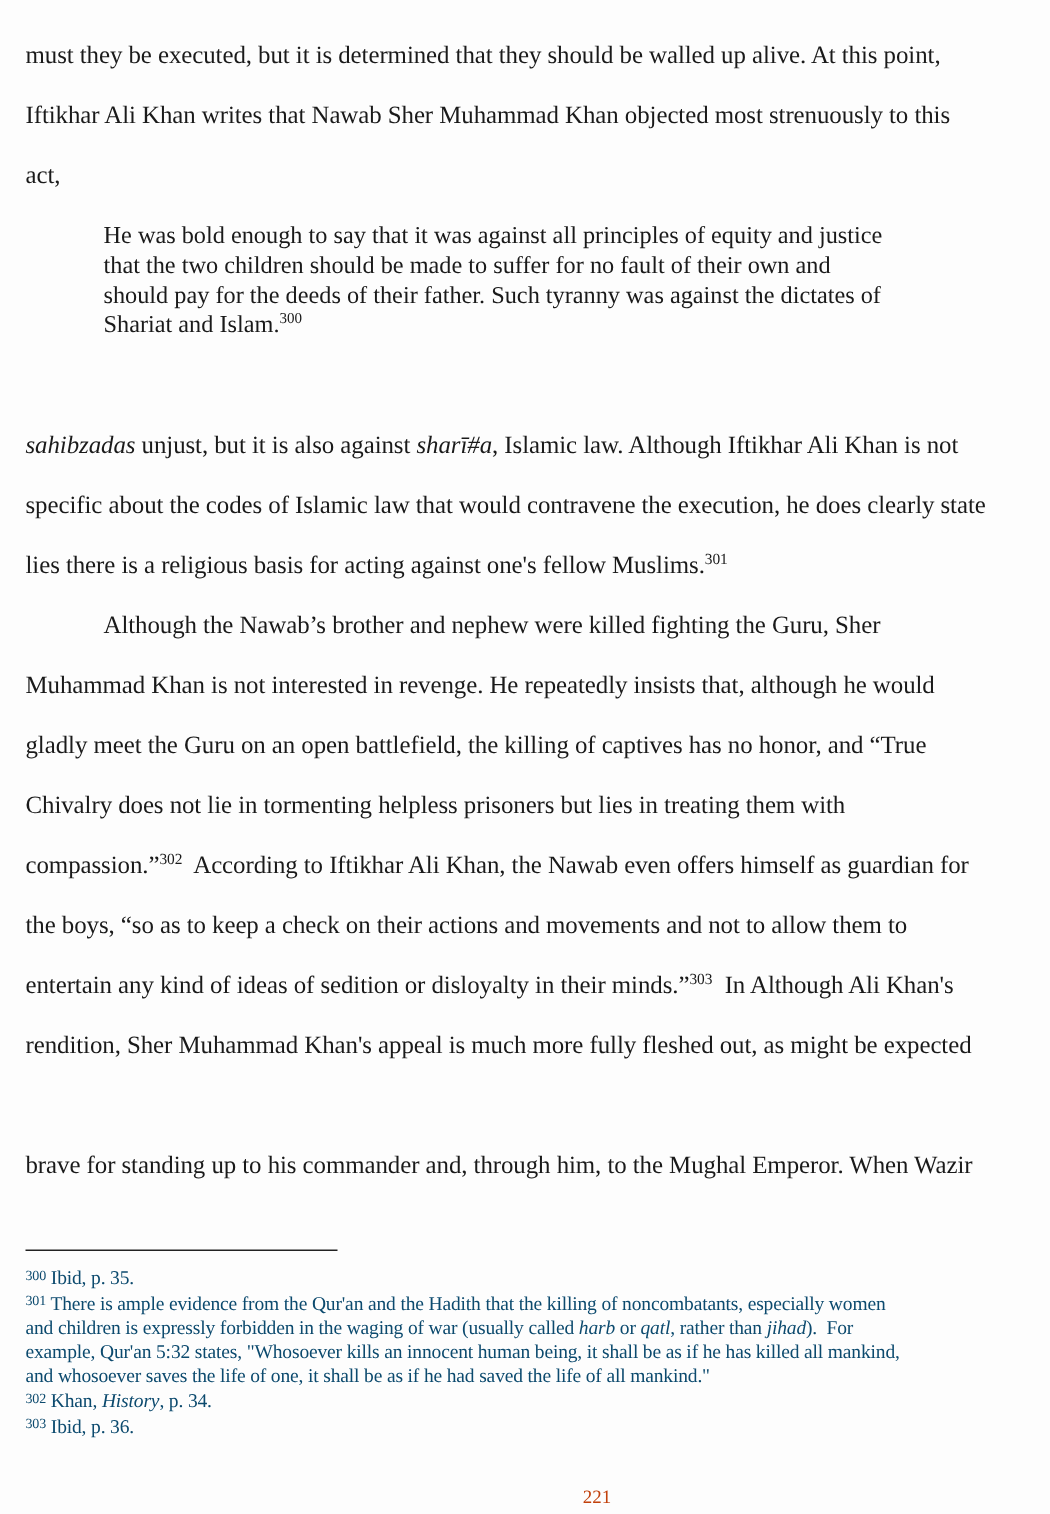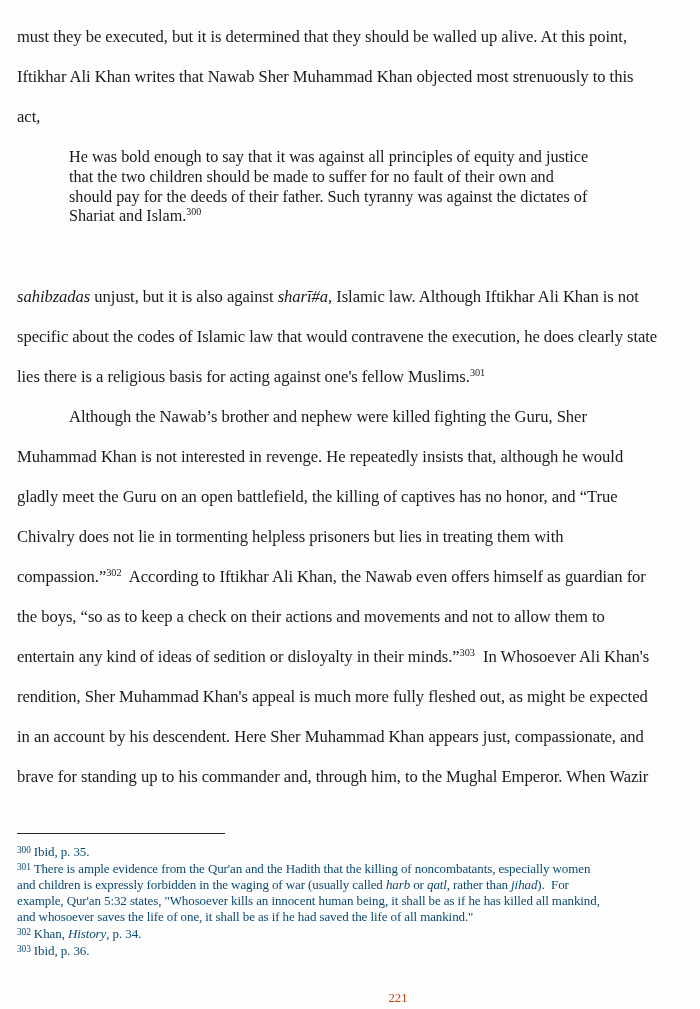--- a/index.html
+++ b/index.html
@@ -47,23 +47,22 @@
   <div class="line" style="top:287px"><i>sahibzadas</i><span> unjust, but it is also against </span><i>sharī#a</i><span>, Islamic law.  Although Iftikhar Ali Khan is not</span></div>
   <div class="line" style="top:327px">specific about the codes of Islamic law that would contravene the execution, he does clearly state</div>
   <div class="line" style="top:367px"><span>lies there is a religious basis for acting against one's fellow Muslims.</span><sup>301</sup></div>
 
   <div class="line" style="top:407px; left:69px">Although the Nawab’s brother and nephew were killed fighting the Guru, Sher</div>
   <div class="line" style="top:447px">Muhammad Khan is not interested in revenge.  He repeatedly insists that, although he would</div>
   <div class="line" style="top:487px">gladly meet the Guru on an open battlefield, the killing of captives has no honor, and “True</div>
   <div class="line" style="top:527px">Chivalry does not lie in tormenting helpless prisoners but lies in treating them with</div>
   <div class="line" style="top:567px"><span>compassion.”</span><sup>302</sup><span style="white-space:pre">  According to Iftikhar Ali Khan, the Nawab even offers himself as guardian for</span></div>
   <div class="line" style="top:607px">the boys, “so as to keep a check on their actions and movements and not to allow them to</div>
-  <div class="line" style="top:647px"><span>entertain any kind of ideas of sedition or disloyalty in their minds.”</span><sup>303</sup><span style="white-space:pre">  In Whosoever Ali Khan's</span></div>
+  <div class="line" style="top:647px"><span>entertain any kind of ideas of sedition or disloyalty in their minds.”</span><sup>303</sup><span style="white-space:pre">  In Although Ali Khan's</span></div>
   <div class="line" style="top:687px">rendition, Sher Muhammad Khan's appeal is much more fully fleshed out, as might be expected</div>
-  <div class="line" style="top:727px">in an account by his descendent.  Here Sher Muhammad Khan appears just, compassionate, and</div>
   <div class="line" style="top:767px">brave for standing up to his commander and, through him, to the Mughal Emperor.  When Wazir</div>
 
   <div class="rule"></div>
 
   <div>
     <div class="fn" style="top:844px"><sup>300</sup><span> Ibid, p. 35.</span></div>
 
     <div class="fn" style="top:861px"><sup>301</sup><span> There is ample evidence from the Qur'an and the Hadith that the killing of noncombatants, especially women</span></div>
     <div class="fn" style="top:877px"><span>and children is expressly forbidden in the waging of war (usually called </span><i>harb</i><span style="white-space:pre"> or </span><i>qatl</i><span style="white-space:pre">, rather than </span><i>jihad</i><span style="white-space:pre">).  For</span></div>
     <div class="fn" style="top:893px">example, Qur'an 5:32 states, "Whosoever kills an innocent human being, it shall be as if he has killed all mankind,</div>

